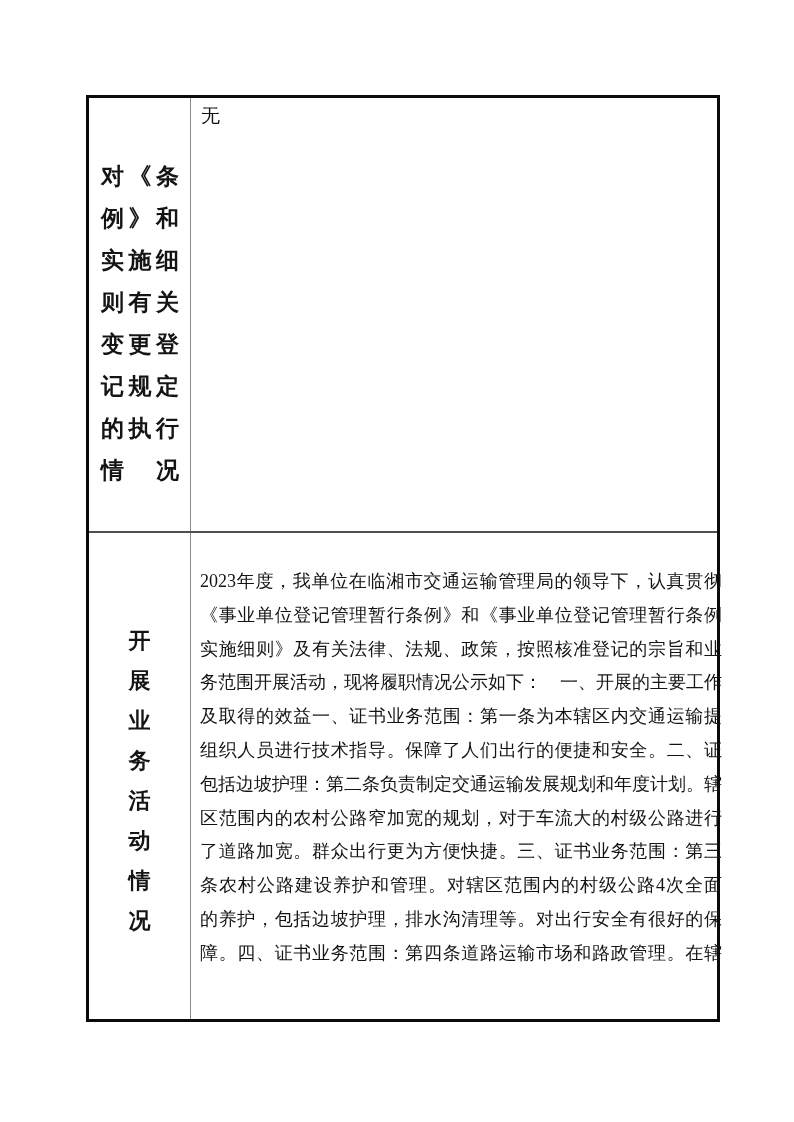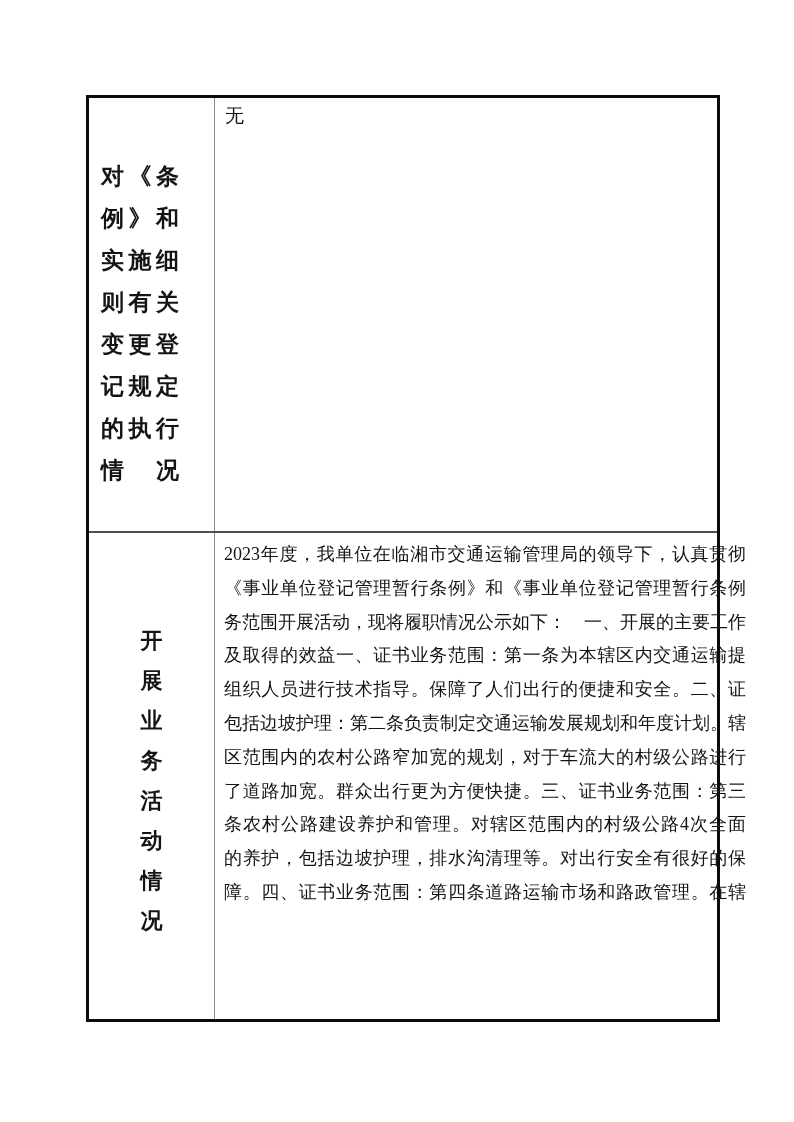--- a/index.html
+++ b/index.html
@@ -24,21 +24,21 @@
     display: flex;
     flex-direction: column;
   }
   .trow { display: flex; width: 100%; }
   .trow-1 {
     height: 435px;
     border-bottom: 2px solid #4f4f4f;
   }
   .trow-2 { flex: 1; }
   .label-cell {
-    width: 126px;
+    width: 102px;
     border-right: 1px solid #8a8a8a;
     position: relative;
     flex: none;
   }
   .content-cell {
     flex: 1;
     position: relative;
   }
   
   .label-lines {
@@ -72,20 +72,21 @@
   }
   
   .none-text {
     padding: 5px 0 0 10px;
     font-size: 19px;
     line-height: 26px;
   }
   
   .body-text {
     padding: 5px 8px 0 9px;
+    margin-top: 27px;
   }
   .body-line {
     font-size: 18px;
     line-height: 33.8px;
     text-align: justify;
     text-align-last: justify;
     white-space: nowrap;
   }
 </style>
 </head>
@@ -122,20 +123,21 @@
             <div class="v-char">活</div>
             <div class="v-char">动</div>
             <div class="v-char">情</div>
             <div class="v-char">况</div>
           </div>
       </div>
       <div class="content-cell">
         <div class="body-text">
             <div class="body-line">2023年度，我单位在临湘市交通运输管理局的领导下，认真贯彻</div>
             <div class="body-line">《事业单位登记管理暂行条例》和《事业单位登记管理暂行条例</div>
+            <div class="body-line">实施细则》及有关法律、法规、政策，按照核准登记的宗旨和业</div>
             <div class="body-line">务范围开展活动，现将履职情况公示如下：　一、开展的主要工作</div>
             <div class="body-line">及取得的效益一、证书业务范围：第一条为本辖区内交通运输提</div>
             <div class="body-line">组织人员进行技术指导。保障了人们出行的便捷和安全。二、证</div>
             <div class="body-line">包括边坡护理：第二条负责制定交通运输发展规划和年度计划。辖</div>
             <div class="body-line">区范围内的农村公路窄加宽的规划，对于车流大的村级公路进行</div>
             <div class="body-line">了道路加宽。群众出行更为方便快捷。三、证书业务范围：第三</div>
             <div class="body-line">条农村公路建设养护和管理。对辖区范围内的村级公路4次全面</div>
             <div class="body-line">的养护，包括边坡护理，排水沟清理等。对出行安全有很好的保</div>
             <div class="body-line">障。四、证书业务范围：第四条道路运输市场和路政管理。在辖</div>
           </div>

